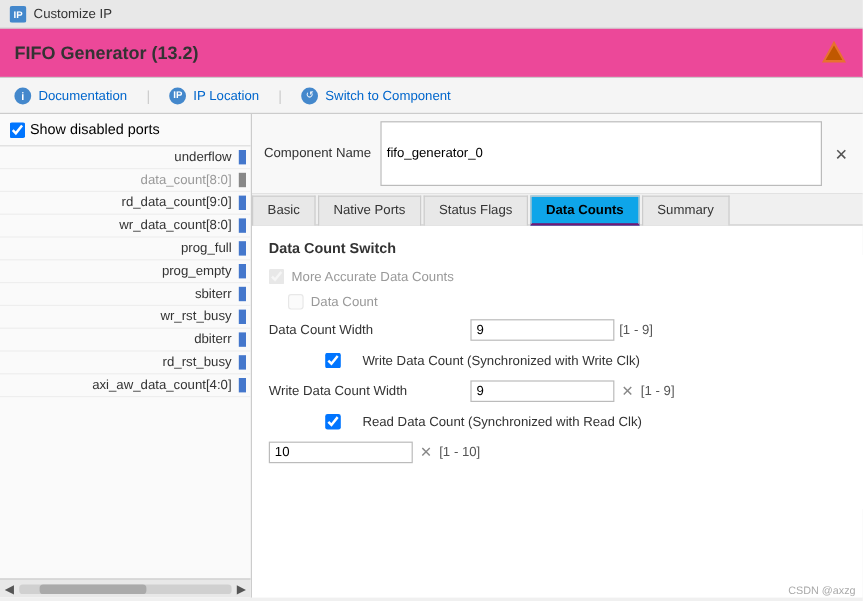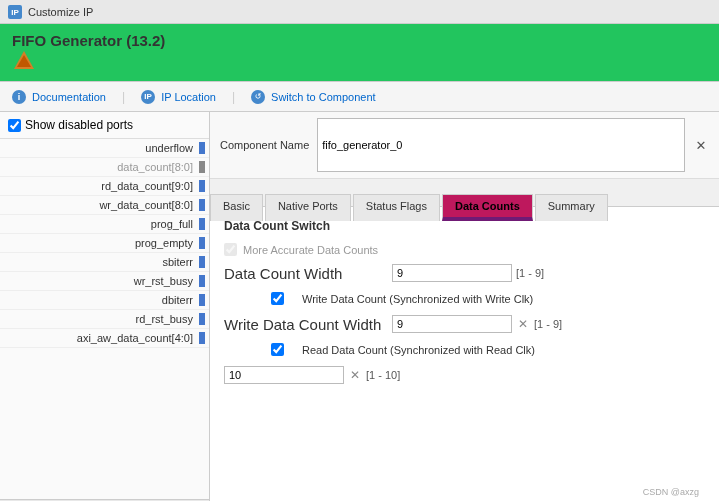--- a/index.html
+++ b/index.html
@@ -22,26 +22,26 @@
     }
     .title-bar-icon {
       width: 14px;
       height: 14px;
     }
     .title-bar-text {
       font-size: 11px;
       color: #333;
     }
     .main-header {
-      background: #22c55e;
+      background: #ec4899;
       border-bottom: 1px solid #ccc;
       padding: 8px 12px;
       display: flex;
+      align-items: center;
       justify-content: space-between;
-      flex-direction: column;
     }
     .main-title {
       font-size: 15px;
       font-weight: bold;
       color: #333;
     }
     .logo {
       width: 24px;
       height: 24px;
     }
@@ -151,25 +151,25 @@
     .tab {
       padding: 5px 12px;
       font-size: 11px;
       cursor: pointer;
       border: 1px solid #ccc;
       border-bottom: none;
       margin-right: 2px;
       background: #e8e8e8;
       color: #333;
       position: relative;
-      top: 15px;
+      top: 1px;
     }
     .tab.active {
-      background: #be185d;
-      border-bottom: 4px solid #701a75;
+      background: #0ea5e9;
+      border-bottom: 2px solid #701a75;
       font-weight: bold;
       color: #000;
       text-align: right;
     }
     .tab-content {
       padding: 12px 14px;
       flex: 1;
       overflow-y: auto;
     }
     .section-title {
@@ -194,21 +194,21 @@
     }
     .option-row.disabled label { color: #999; text-align: center; }
     .option-row.disabled input[type="checkbox"] { opacity: 0.5; }
     .field-row {
       display: flex;
       align-items: center;
       margin-bottom: 10px;
       gap: 8px;
     }
     .field-label {
-      font-size: 15px;
+      font-size: 11px;
       color: #333;
       width: 160px;
       flex-shrink: 0;
     }
     .field-input {
       width: 120px;
       border: 1px solid #bbb;
       padding: 2px 4px;
       font-size: 11px;
       background: #fff;
@@ -425,20 +425,24 @@
     </div>
 
     <div class="tab-content">
       <div class="section-title">Data Count Switch</div>
 
       <div class="option-row disabled">
         <input type="checkbox" checked="" disabled="" style="">
         <label>More Accurate Data Counts</label>
       </div>
 
+      <div class="option-row disabled" style="margin-left:16px;">
+        <input type="checkbox" disabled="" style="">
+        <label>Data Count</label>
+      </div>
 
       <div class="field-row">
         <span class="field-label">Data Count Width</span>
         <div class="field-input-group">
           <input type="text" class="field-input" value="9" style="">
           <span class="field-range">[1 - 9]</span>
         </div>
       </div>
 
       <div class="checkbox-row">
@@ -465,13 +469,13 @@
           <input type="text" class="field-input" value="10" style="">
           <span class="field-clear">✕</span>
           <span class="field-range">[1 - 10]</span>
         </div>
       </div>
     </div>
   </div>
 
 </div>
 
-<div style="position:fixed; bottom:4px; right:20px; font-size:9px; color:#aaa;">CSDN @axzg</div>
+<div style="position:fixed; bottom:4px; right:6px; font-size:9px; color:#aaa;">CSDN @axzg</div>
 
 </body></html>

